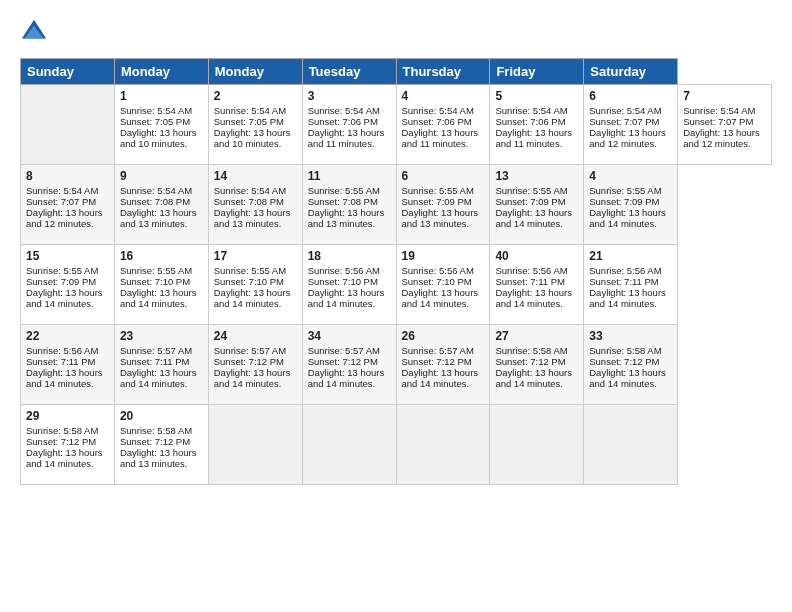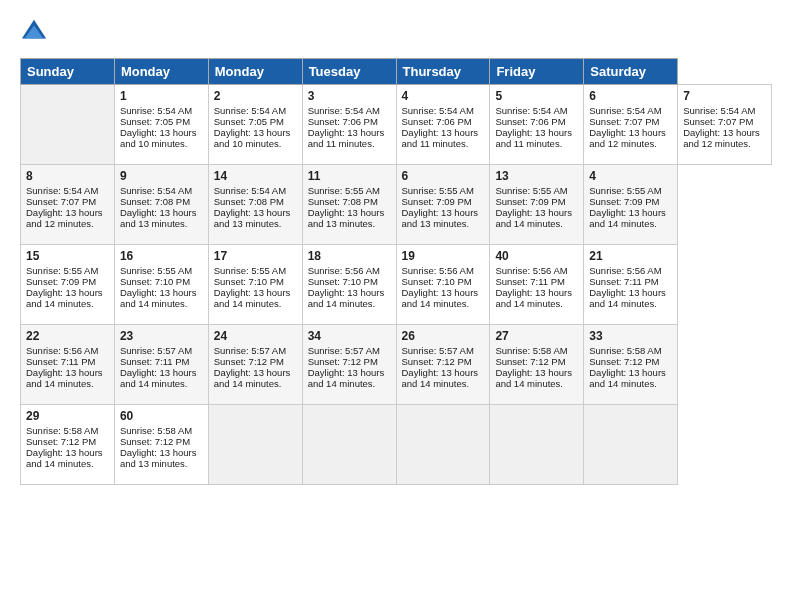--- a/index.html
+++ b/index.html
@@ -306,21 +306,21 @@
   </td>
         </tr>
         <tr>
           <td>
     <span class="day-num">29</span>
     <span>Sunrise: 5:58 AM</span><br>
     <span>Sunset: 7:12 PM</span><br>
     <span>Daylight: 13 hours and 14 minutes.</span>
   </td>
           <td>
-    <span class="day-num">60</span>
+    <span class="day-num">20</span>
     <span>Sunrise: 5:58 AM</span><br>
     <span>Sunset: 7:12 PM</span><br>
     <span>Daylight: 13 hours and 13 minutes.</span>
   </td>
           <td class="empty"></td>
           <td class="empty"></td>
           <td class="empty"></td>
           <td class="empty"></td>
           <td class="empty"></td>
         </tr>

